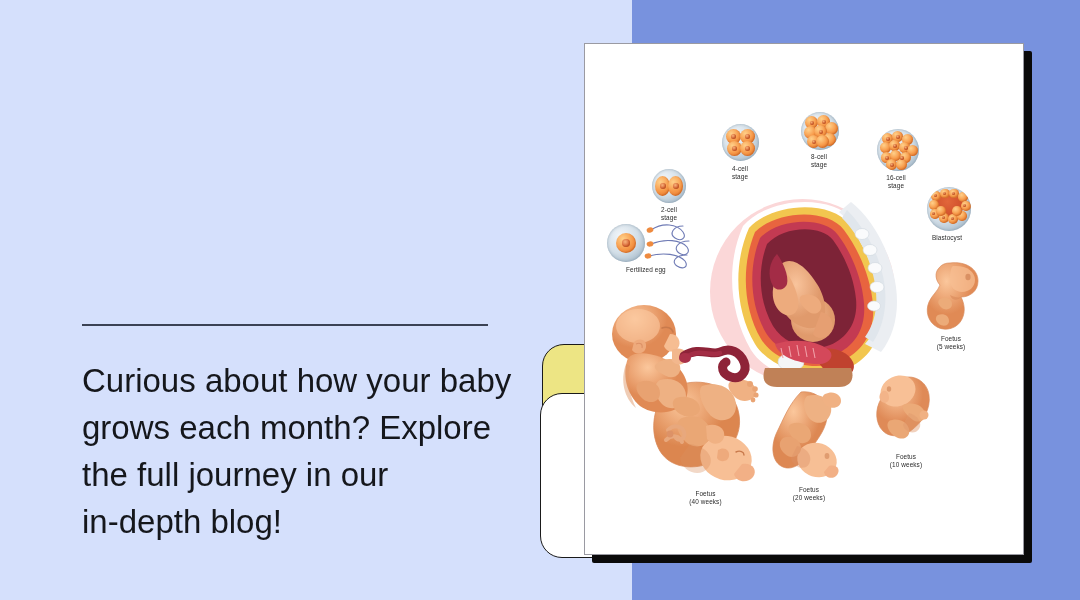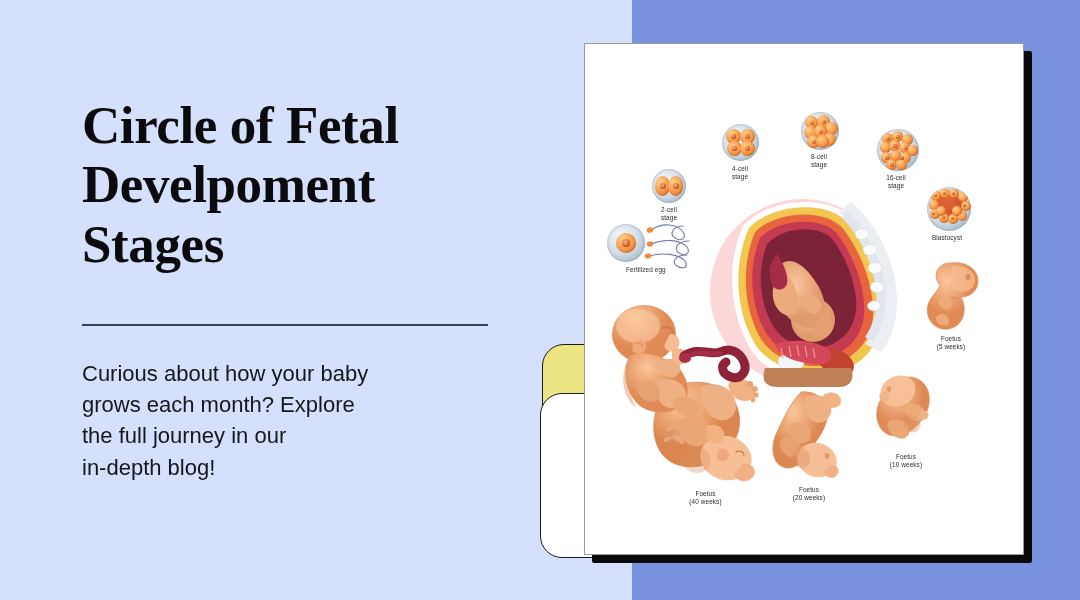--- a/index.html
+++ b/index.html
@@ -26,21 +26,21 @@
     margin:0;
     white-space:pre-line;
   }
   .divider{
     position:absolute;left:82px;top:324px;width:406px;height:2px;
     background:#3b4254;
   }
   .subtext{
     position:absolute;left:82px;top:358px;width:430px;
     font-family:"Liberation Sans",sans-serif;
-    font-size:22px;
+    font-size:33px;
     line-height:1.42;
     color:#15171c;
     margin:0;
     white-space:pre-line;
   }
 
   
   .card-yellow{
     position:absolute;left:542px;top:344px;width:120px;height:150px;
     background:#ede584;border:1.5px solid #1a1a1a;
@@ -105,25 +105,20 @@
   svg{display:block;overflow:visible;}
 </style>
 </head>
 <body>
 
 <div id="stage">
 
   <div class="bg-lavender"></div>
   <div class="bg-blue-band"></div>
 
-  <div class="left-col">
-    <h1 class="headline">Circle of Fetal
-Develpoment
-Stages</h1>
-  </div>
   <div class="divider"></div>
   <p class="subtext">Curious about how your baby
 grows each month? Explore
 the full journey in our
 in-depth blog!</p>
 
   <div class="card-yellow"></div>
   <div class="card-white-sm"></div>
 
   <div class="card-shadow"></div>

